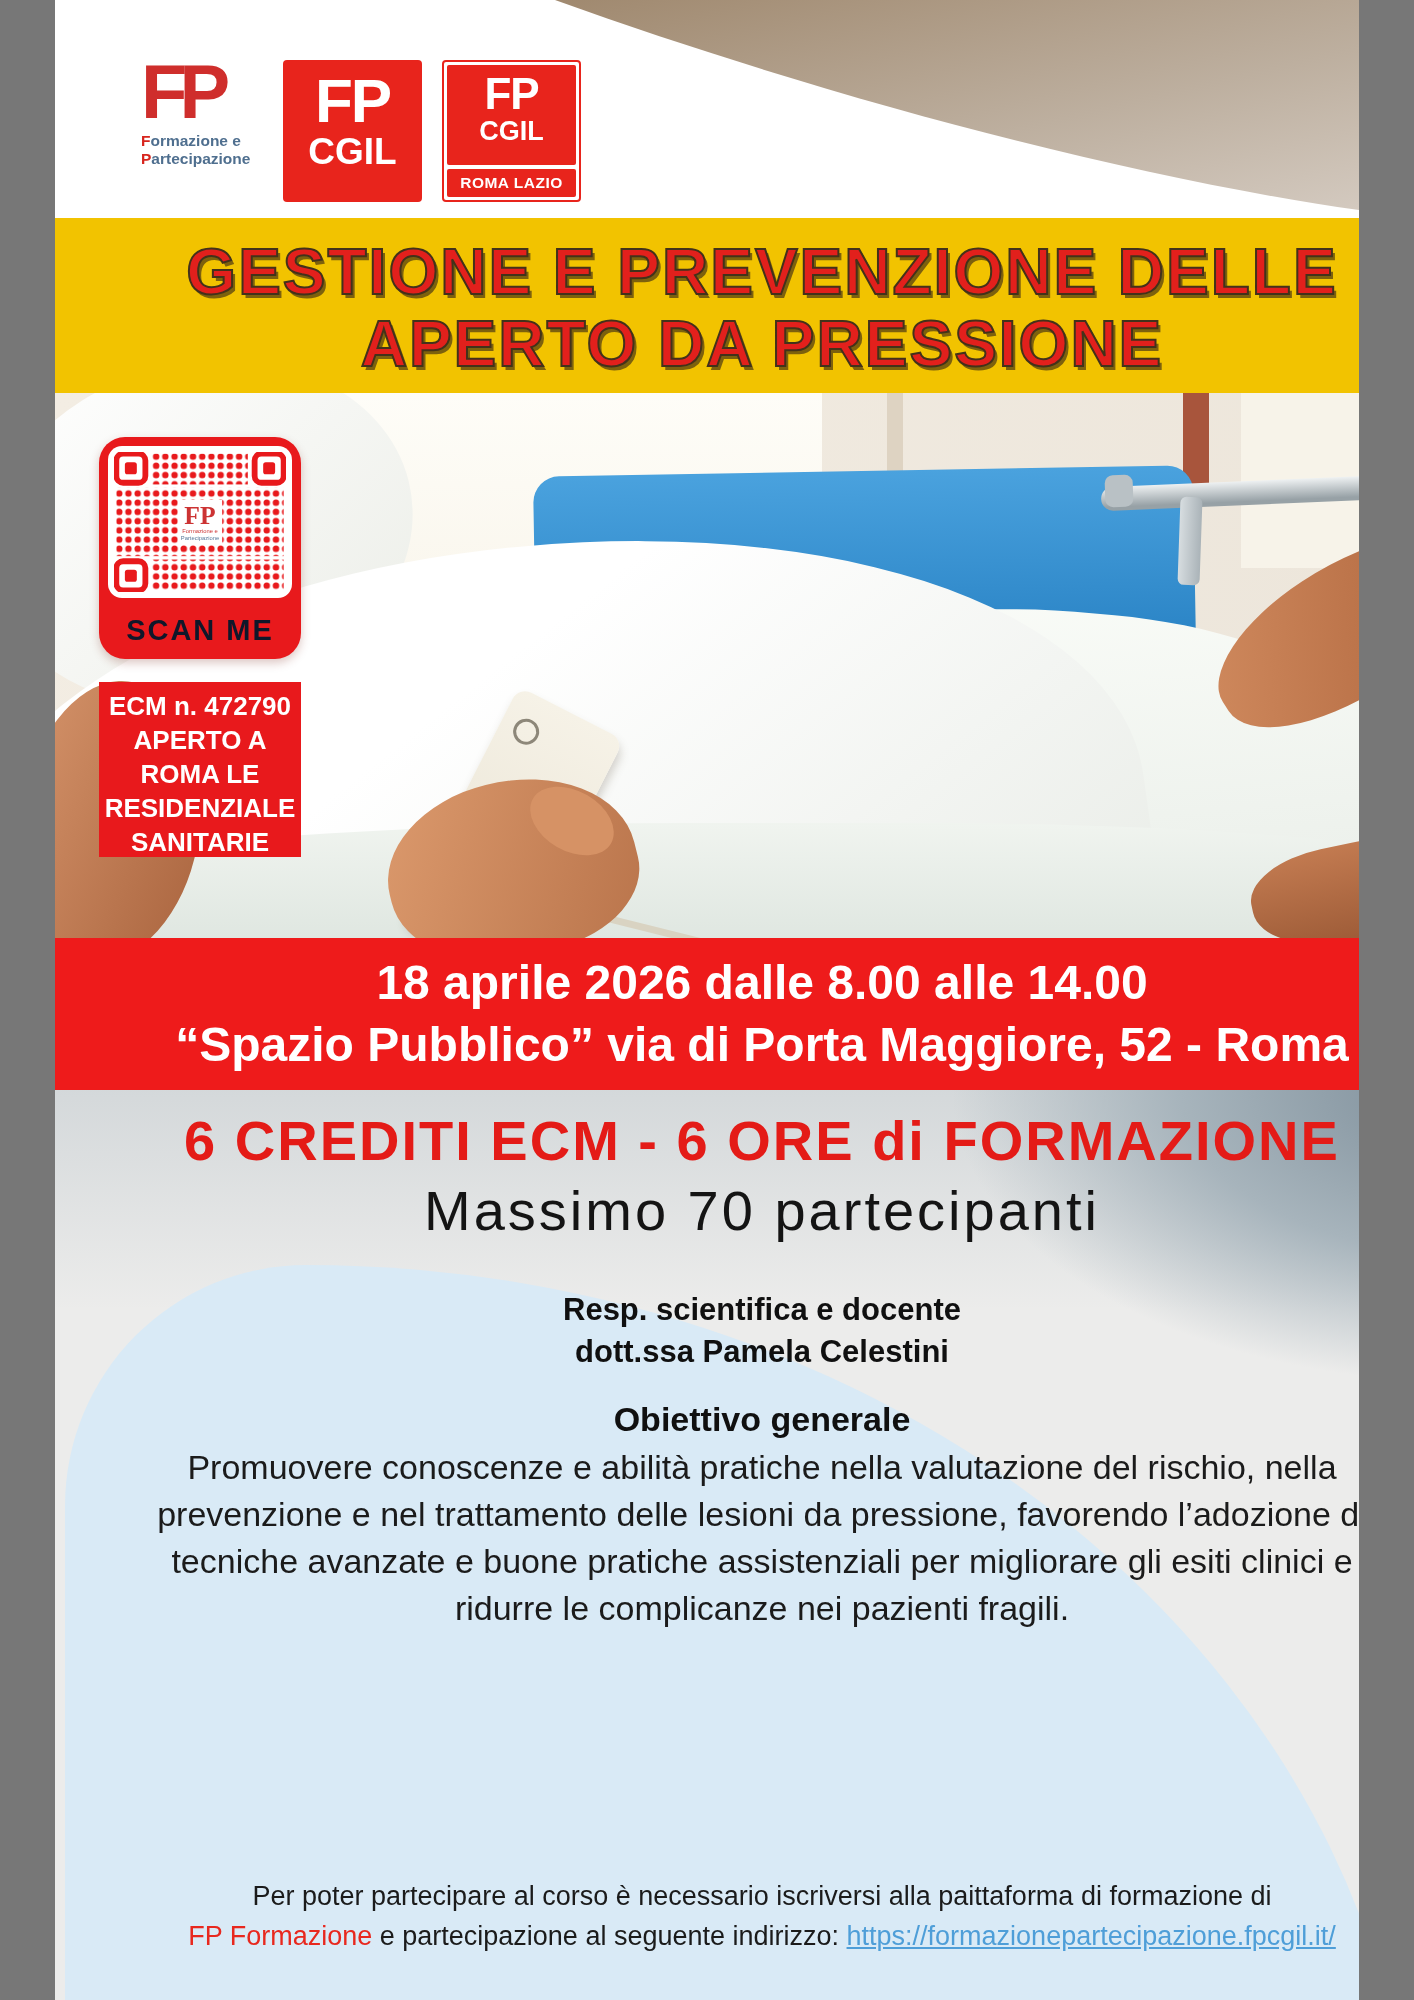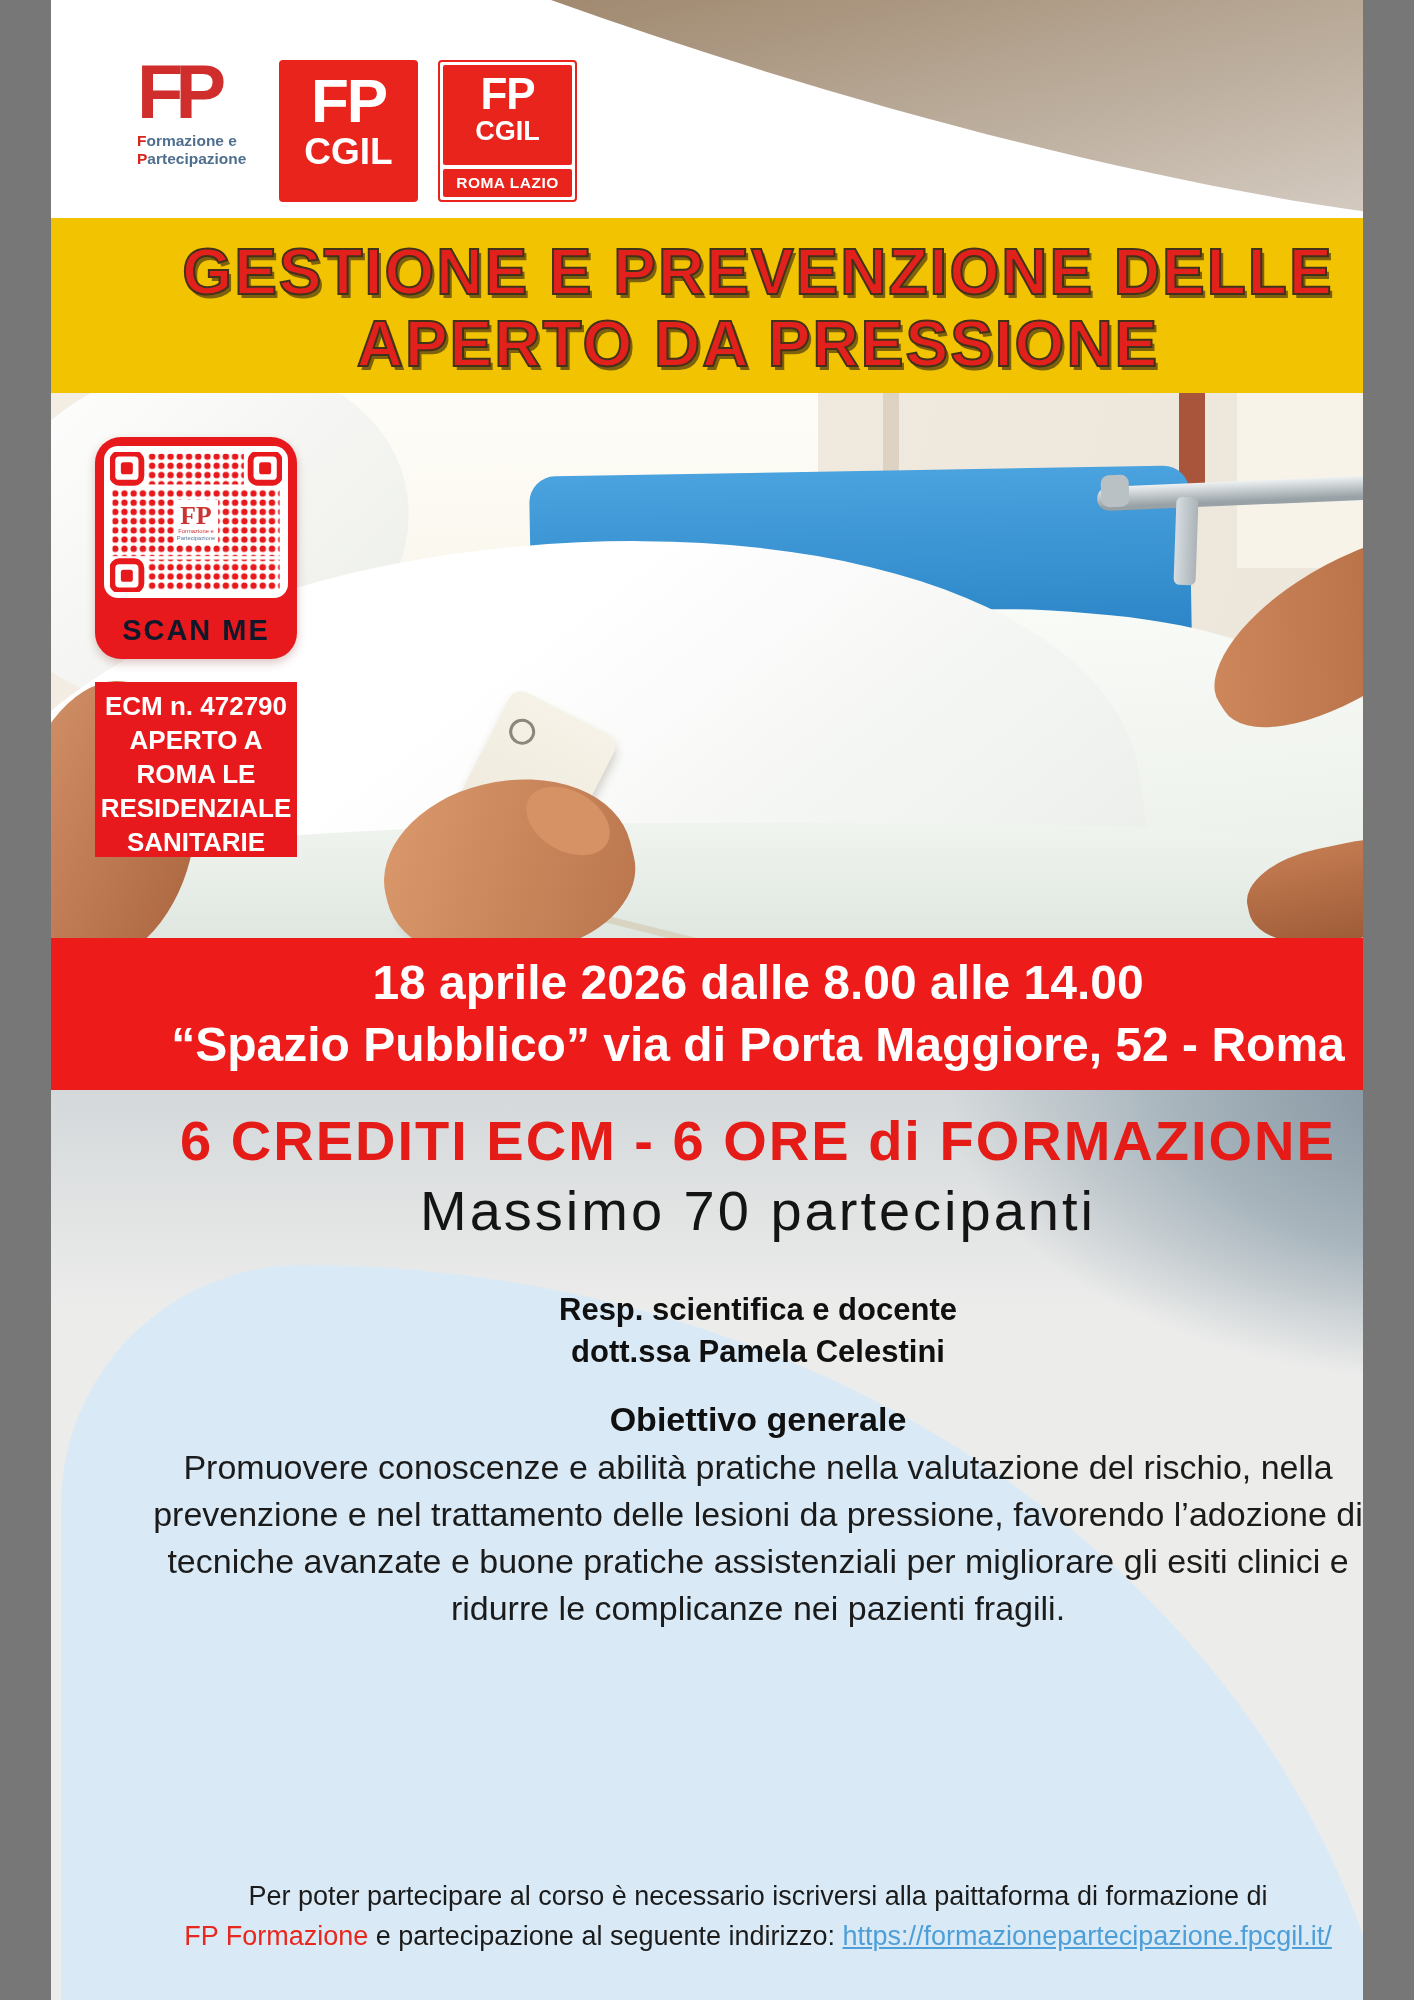--- a/index.html
+++ b/index.html
@@ -1,17 +1,17 @@
 <!DOCTYPE html>
 <html><head>
 <meta charset="utf-8">
 <style>
   html,body{margin:0;padding:0;background:#777;}
   .page{position:relative;width:1304px;height:2000px;overflow:hidden;background:#fff;
-        font-family:"Liberation Sans",sans-serif;margin:0 auto;padding-left:8px;}
+        font-family:"Liberation Sans",sans-serif;margin:0 auto;}
 
   
   .hdr{position:absolute;left:0;top:0;width:1414px;height:218px;background:#fff;overflow:hidden;}
   .hdr svg.tan{position:absolute;left:0;top:0;}
   .fp-logo{position:absolute;left:86px;top:56px;width:130px;text-align:left;}
   .fp-mono{font-size:76px;font-weight:bold;letter-spacing:-8px;color:#cf2e2c;line-height:72px;
            font-family:"Liberation Sans",sans-serif;}
   .fp-cap{font-size:15.5px;font-weight:bold;line-height:18px;margin-top:4px;color:#4f6f8f;}
   .fp-cap .ini{color:#d7251d;}
   .sq{position:absolute;top:60px;height:142px;box-sizing:border-box;color:#fff;text-align:center;}

